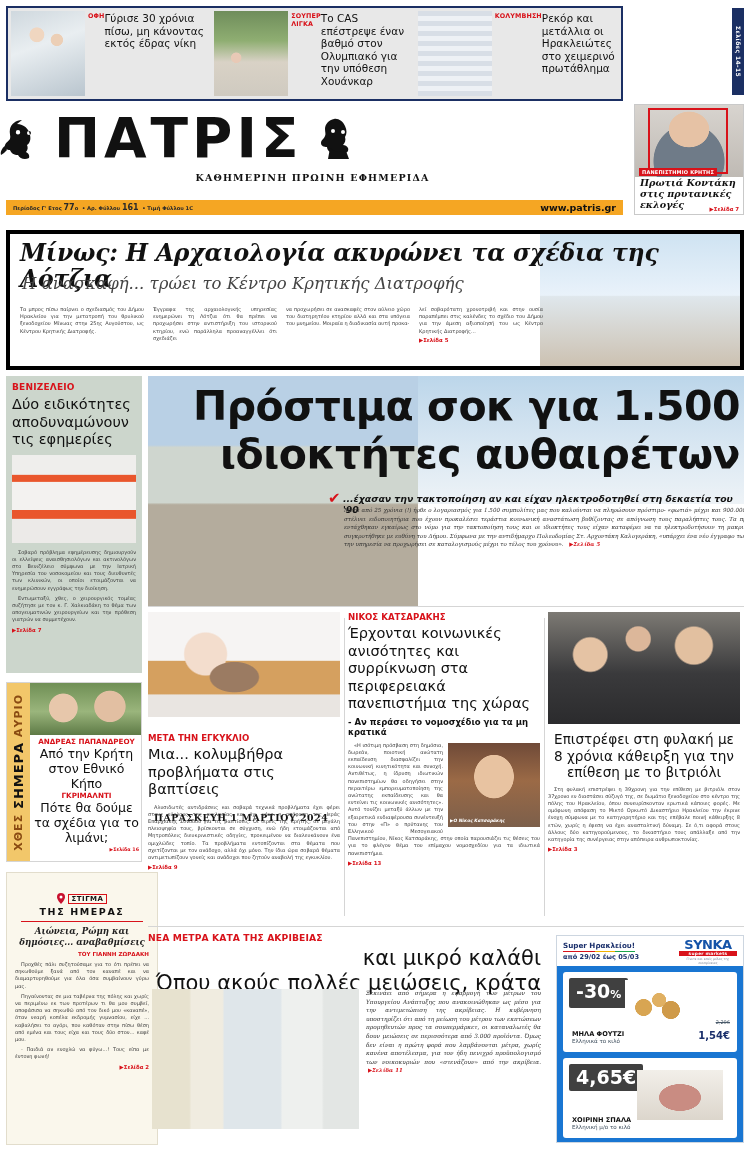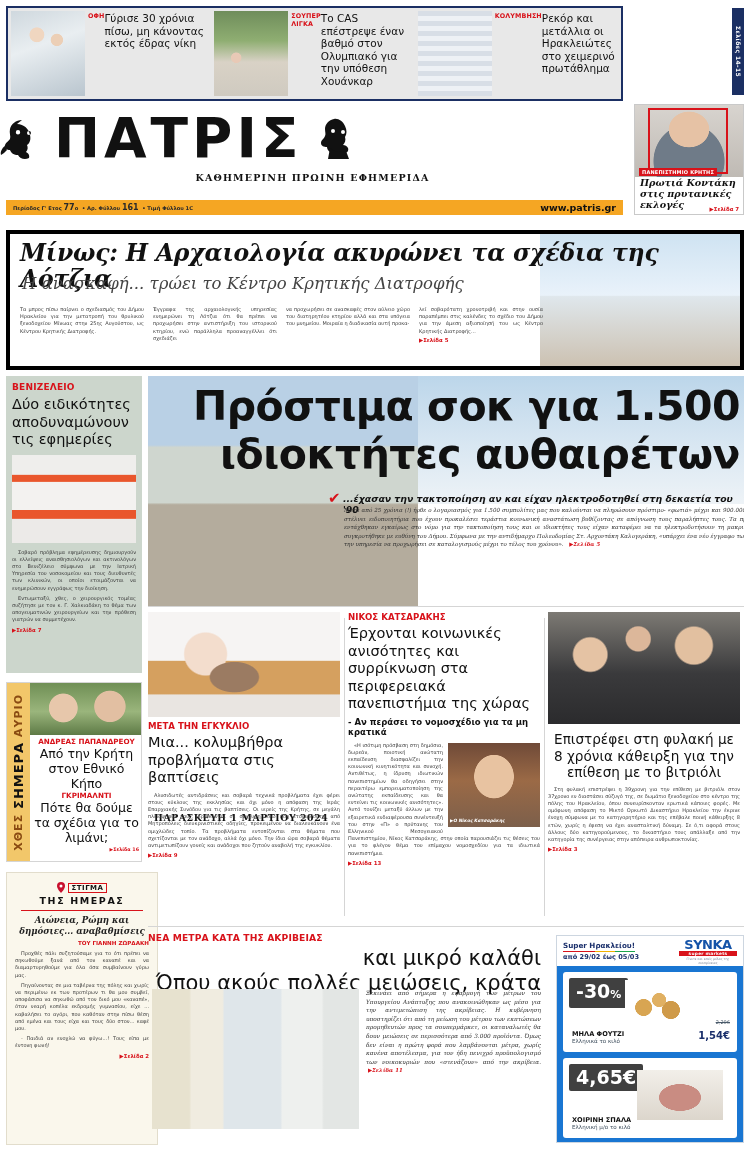--- a/index.html
+++ b/index.html
@@ -125,21 +125,21 @@
   .today-strip span{writing-mode:vertical-rl;transform:rotate(180deg);font-weight:bold;font-size:11px;
                     color:#8a4b12;letter-spacing:1px;}
   .today-strip .hl{color:#111;font-size:13px;}
   .today-img{position:absolute;left:23px;top:0;width:111px;height:52px;}
   .today-b1{position:absolute;left:27px;top:54px;width:105px;}
   .today-b2{position:absolute;left:27px;top:108px;width:105px;}
   .tk{color:#d8121a;font-weight:bold;font-size:7.2px;text-align:center;}
   .th2{font-size:12.5px;line-height:15px;text-align:center;color:#111;}
 
   .stigma{position:absolute;left:6px;top:872px;width:152px;height:273px;background:#faf7ec;border:1px solid #e2ddcc;box-sizing:border-box;
-          padding:7px 8px;}
+          padding:18px 8px;}
   .stigma-logo{display:flex;align-items:center;justify-content:center;gap:3px;margin-top:2px;}
   .stigma-pin{width:8px;height:11px;}
   .stigma-box{border:1px solid #d8121a;font-size:7px;font-weight:bold;padding:0 2px;color:#111;letter-spacing:.5px;}
   .stigma-sub{text-align:center;font-size:9.5px;font-weight:bold;letter-spacing:1.6px;margin-top:2px;color:#111;}
   .stigma-rule{border-top:1.2px solid #d8121a;margin:4px 6px;}
   .stigma-title{text-align:center;font-style:italic;font-weight:bold;font-size:8.6px;line-height:11px;
                 font-family:"DejaVu Serif","Liberation Serif",serif;color:#222;}
   .stigma-by{text-align:right;color:#d8121a;font-size:5.6px;font-weight:bold;margin-top:3px;}
 
   
@@ -152,21 +152,21 @@
   .hero-kicker{position:absolute;left:195px;top:117px;font-weight:bold;font-style:italic;font-size:9.3px;color:#111;}
   .hero-check{position:absolute;left:180px;top:113px;color:#d8121a;font-size:15px;font-weight:bold;}
   .hero-body{position:absolute;left:196px;top:130px;width:548px;font-style:italic;font-size:5.6px;line-height:8.6px;
              color:#333;text-align:justify;font-family:"DejaVu Serif","Liberation Serif",serif;}
 
   
   .mid{position:absolute;left:148px;top:612px;width:596px;height:310px;display:flex;gap:8px;}
   .mcol{width:192px;position:relative;}
 
   .m-img{width:100%;height:105px;}
-  .m-kicker{color:#d8121a;font-weight:bold;font-size:8.6px;margin-top:4px;}
+  .m-kicker{color:#d8121a;font-weight:bold;font-size:8.6px;margin-top:16px;}
   .m-head{font-size:14.5px;line-height:17.5px;margin-top:3px;color:#111;}
   .m-head-sm{font-size:13.6px;line-height:16.5px;margin-top:3px;color:#111;text-align:center;}
   .m-sub{font-size:8.5px;font-weight:bold;color:#111;margin-top:4px;}
   .m-body{margin-top:5px;}
   .inset{float:right;width:92px;height:84px;margin:1px 0 3px 5px;position:relative;}
   .inset-cap{position:absolute;left:2px;bottom:2px;color:#fff;font-size:4.4px;font-style:italic;font-weight:bold;}
 
   
   .bottom{position:absolute;left:148px;top:932px;width:393px;height:213px;}
   .b-kicker{color:#d8121a;font-weight:bold;font-size:9.2px;letter-spacing:.1px;}

